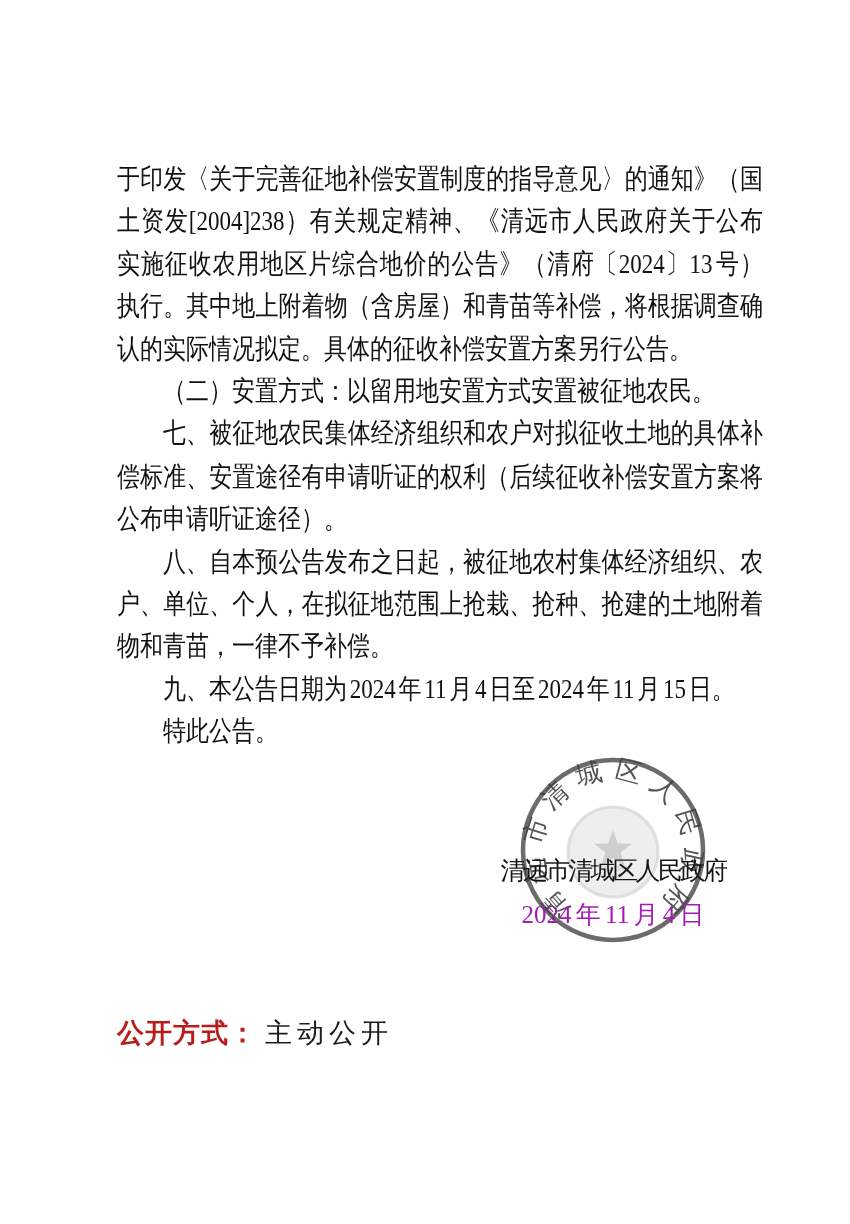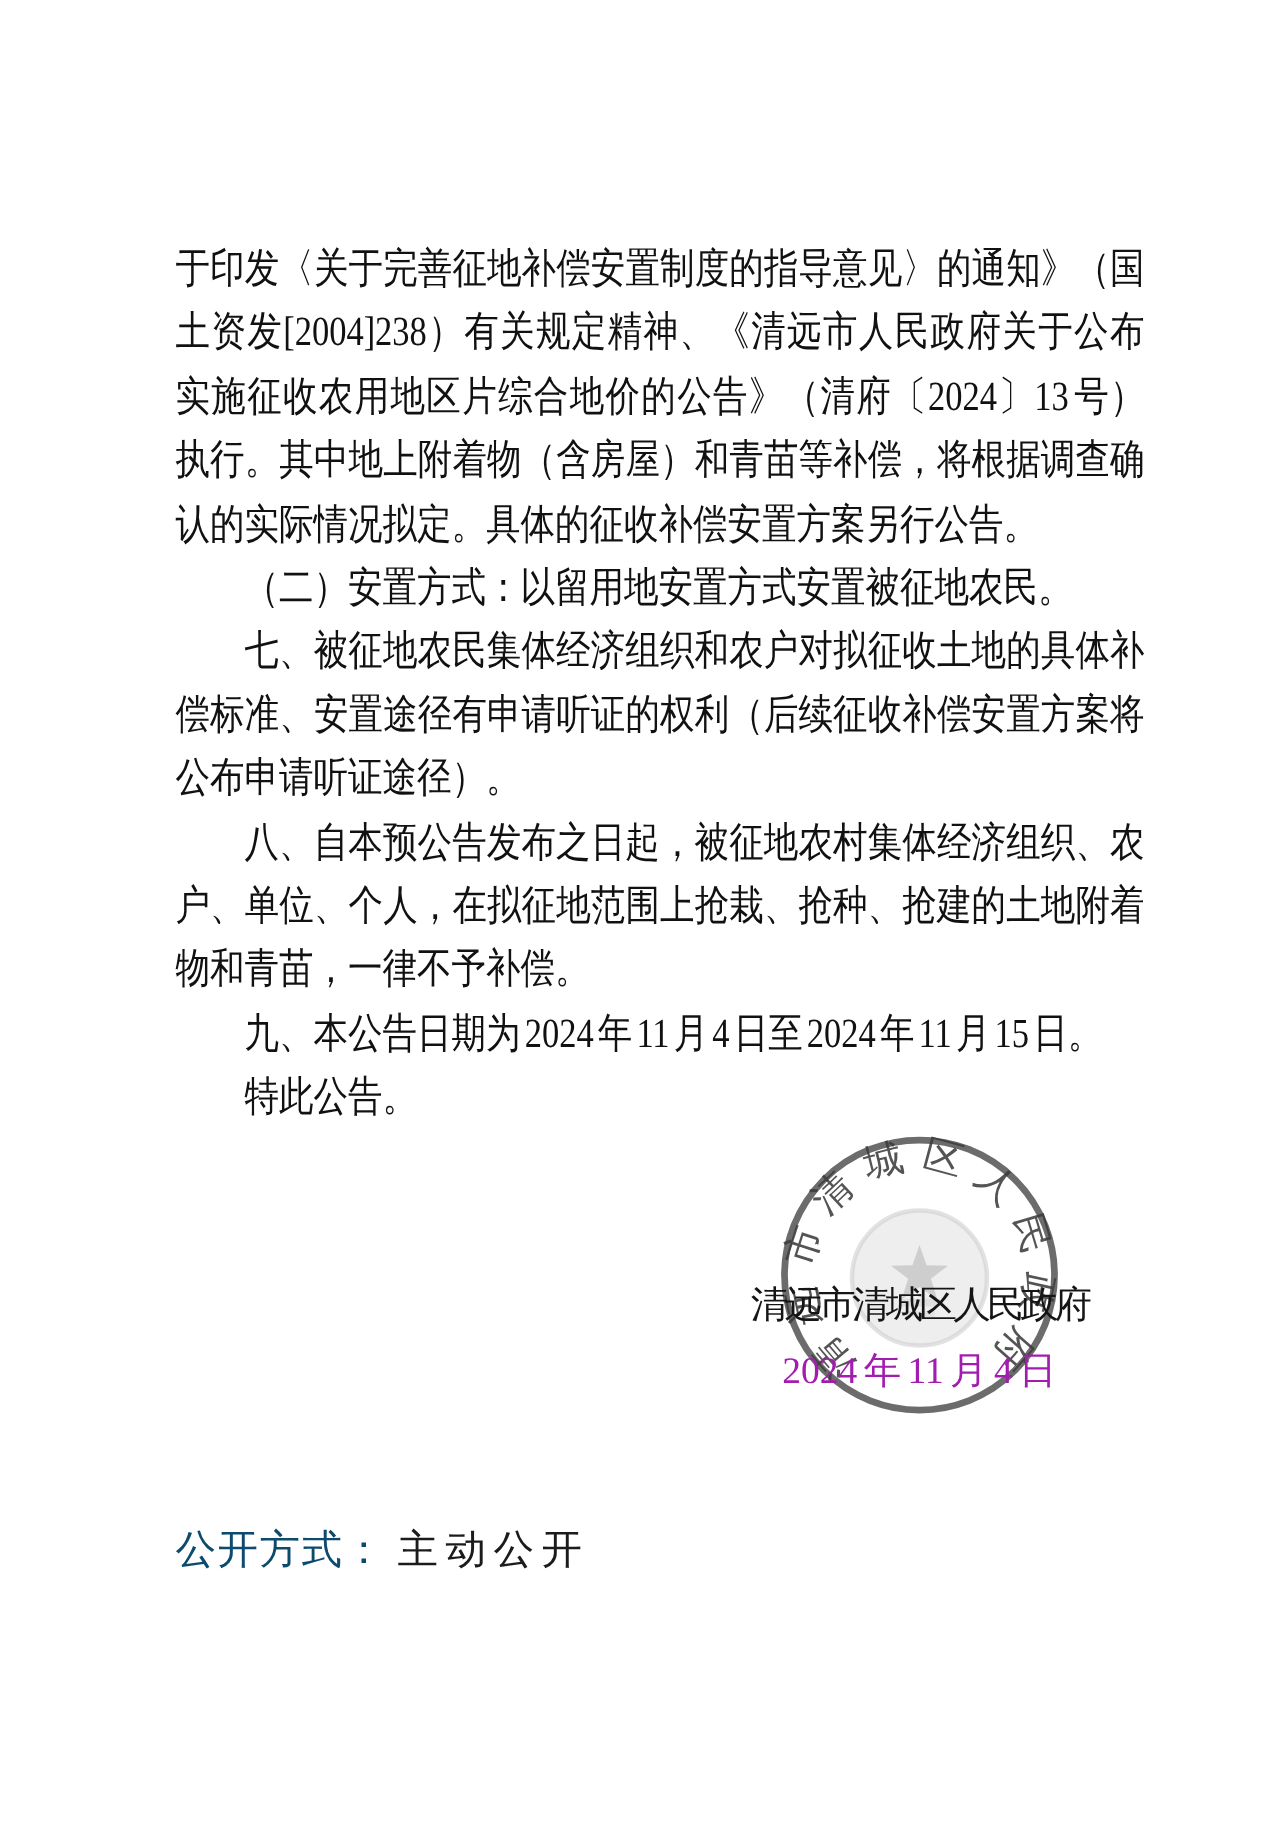--- a/index.html
+++ b/index.html
@@ -80,22 +80,22 @@
   .disclosure {
     position: absolute;
     left: 117px;
     top: 1018px;
     font-size: 27px;
     line-height: 30px;
     white-space: nowrap;
   }
   .disclosure .label {
     font-family: "Liberation Sans", "DejaVu Sans", sans-serif;
-    font-weight: 400;
-    color: #0c4a6e;
+    font-weight: 700;
+    color: #b91c1c;
     letter-spacing: 1px;
   }
   .disclosure .value {
     font-family: "Liberation Serif", "DejaVu Serif", serif;
     font-weight: 400;
     color: #1b1b1b;
     margin-left: 8px;
     letter-spacing: 5px;
   }
   

